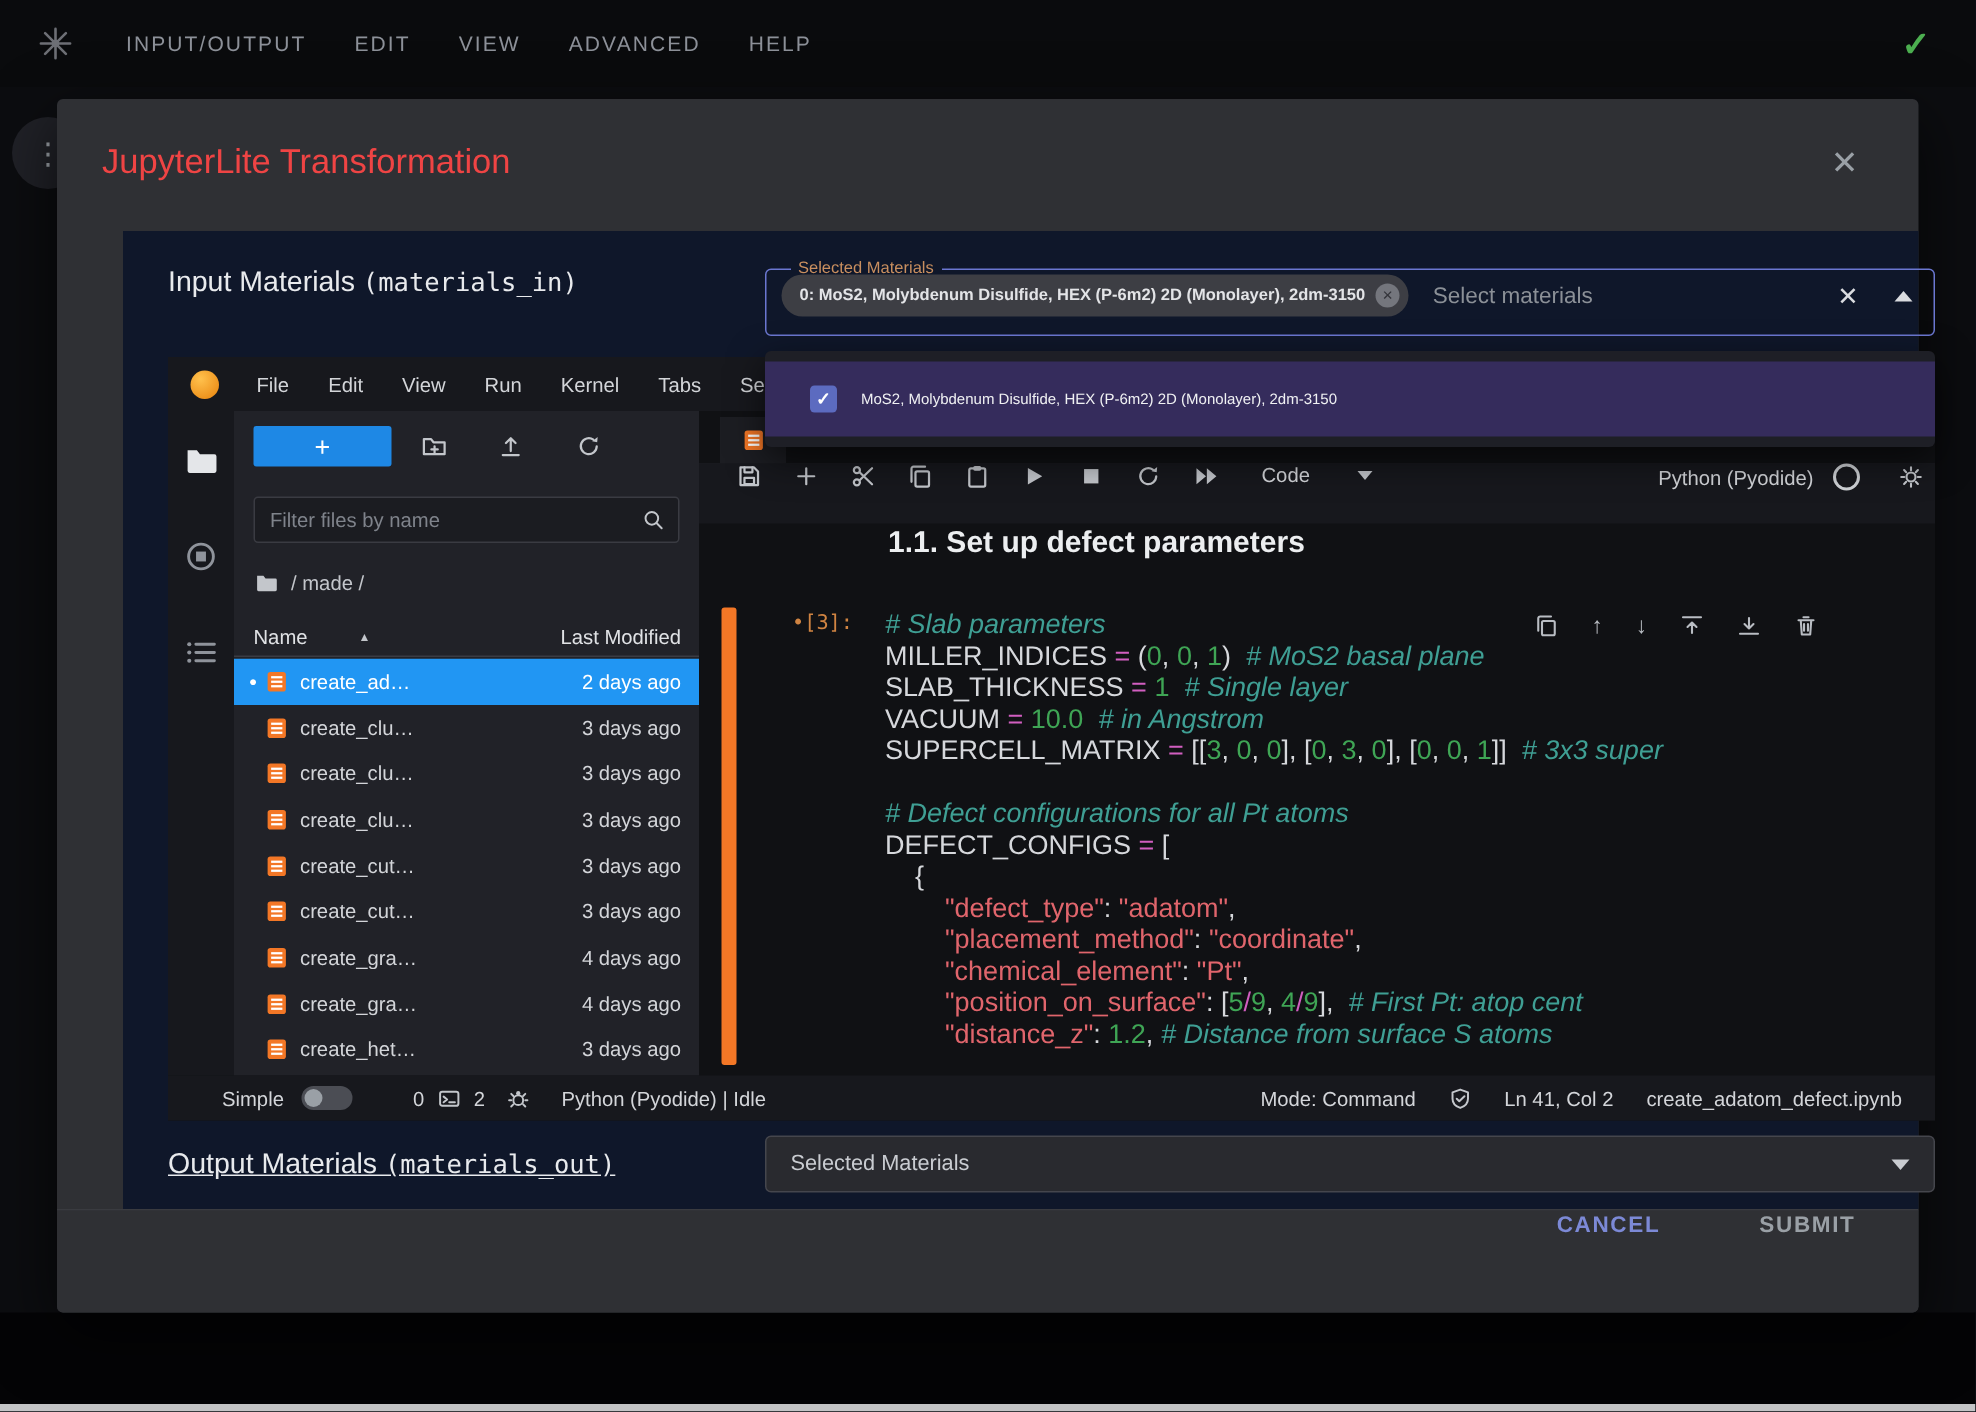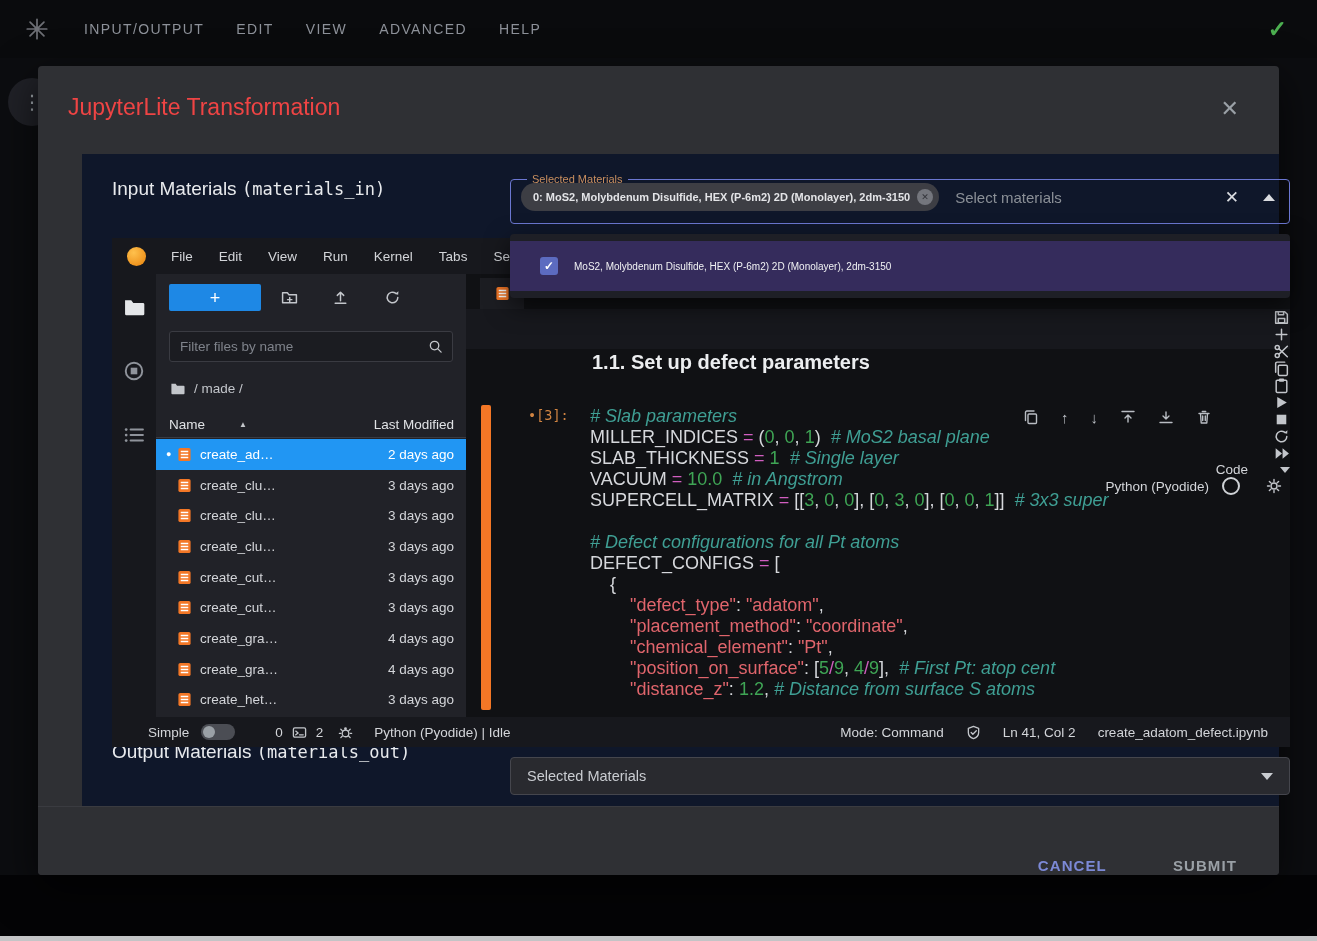--- a/index.html
+++ b/index.html
@@ -24,30 +24,30 @@
   .bottom-line{position:absolute;left:0;top:936px;width:1317px;height:5px;background:#c4c5c7;}
 
   
   .modal{position:absolute;left:38px;top:66px;width:1241px;height:809px;background:#2f3034;border-radius:4px;
          box-shadow:0 14px 44px rgba(0,0,0,.65);z-index:5;}
   .modal-header{position:absolute;top:0;left:0;right:0;height:88px;}
   .modal-header h1{position:absolute;left:30px;top:28px;margin:0;font-size:23px;font-weight:400;color:#ef4444;}
   .close-btn{position:absolute;right:40px;top:30px;background:none;border:none;color:#9aa0a6;font-size:22px;padding:0;cursor:pointer;}
   .modal-body{position:absolute;top:88px;left:0;right:0;height:652px;background:#0f172a;margin-left:44px;}
   .modal-footer{position:absolute;left:0;right:0;bottom:0;height:69px;background:#2f3034;border-top:1px solid #3a3b40;
-                border-radius:0 0 4px 4px;display:flex;align-items:flex-end;justify-content:flex-end;gap:54px;
+                border-radius:0 0 4px 4px;display:flex;align-items:flex-start;justify-content:flex-end;gap:54px;
                 padding-right:36px;box-sizing:border-box;}
   .modal-footer button{background:none;border:none;font-size:15px;font-weight:600;letter-spacing:1.1px;cursor:pointer;}
   .btn-cancel{color:#7c89d6;}
   .btn-submit{color:#9aa0a6;}
 
   .io-label{position:absolute;left:30px;font-size:19px;color:#e8eaed;}
   .io-label code{font-family:"DejaVu Sans Mono",monospace;font-size:17px;color:#e8eaed;}
   .input-label{top:24px;}
-  .output-label{top:587px;}
+  .output-label{top:612px;text-decoration:underline;}
 
   
   .materials-select{position:absolute;left:428px;top:20px;width:780px;height:50px;margin:0;padding:0;
                     border:1px solid #6b77d1;border-radius:4px;box-sizing:border-box;background:transparent;}
   .materials-select legend{margin-left:16px;padding:0 5px;font-size:11px;line-height:1;color:#c98f5f;}
   .select-row{display:flex;align-items:center;height:32px;margin-top:-4px;padding:0 14px 0 10px;}
   .chip{display:inline-flex;align-items:center;height:28px;background:#3d3e44;border-radius:14px;padding:0 6px 0 12px;}
   .chip-label{font-size:11px;color:#e3e4e7;white-space:nowrap;font-weight:bold;}
   .chip-x{width:16px;height:16px;margin-left:7px;border-radius:50%;background:#74767d;color:#33343a;font-size:9px;
           display:flex;align-items:center;justify-content:center;cursor:pointer;}
@@ -92,21 +92,21 @@
   .fb-row{height:30.7px;display:flex;align-items:center;padding:0 12px 0 10px;font-size:13.5px;color:#d3d5d9;box-sizing:border-box;cursor:pointer;}
   .fb-row.selected{background:#2196f3;color:#fff;}
   .dot-slot{width:11px;font-size:9px;color:#fff;}
   .nb-file-icon{width:15px;height:15px;margin-right:8px;flex:none;}
   .fname{flex:1;white-space:nowrap;overflow:hidden;}
 
   .jp-notebook{position:absolute;left:354px;top:36px;right:0;bottom:30px;background:#101114;}
   .nb-tabbar{position:absolute;top:0;left:0;right:0;height:35px;background:#101114;border-bottom:1px solid #26272c;}
   .nb-tab{position:absolute;left:14px;top:4px;width:44px;height:31px;background:#1c1d22;display:flex;align-items:center;
           justify-content:center;cursor:pointer;}
-  .nb-toolbar{position:absolute;top:35px;left:0;right:0;height:40px;background:#17181d;display:flex;align-items:flex-end;flex-direction:column;}
+  .nb-toolbar{position:absolute;top:35px;left:0;right:0;height:40px;background:#17181d;display:flex;align-items:flex-start;}
   .tb-icon{margin-left:21px;cursor:pointer;}
   .tb-icon:first-of-type{margin-left:25px;}
   .tb-icon svg,.fb-tool svg{width:17px;height:17px;}
   .cell-type{margin-left:29px;display:flex;align-items:center;gap:32px;color:#d3d5d9;font-size:13.5px;cursor:pointer;}
   .ct-caret{width:0;height:0;border-left:5px solid transparent;border-right:5px solid transparent;border-top:6px solid #c3c6cb;}
   .kernel-group{margin-left:auto;display:flex;align-items:center;margin-right:8px;}
   .kernel-name{font-size:13.5px;color:#d3d5d9;cursor:pointer;}
   .kstatus{width:14px;height:14px;border:2px solid #cfd2d6;border-radius:50%;margin-left:13px;}
   .nb-gear{margin-left:26px;cursor:pointer;}
   .nb-gear svg{width:16px;height:16px;}

